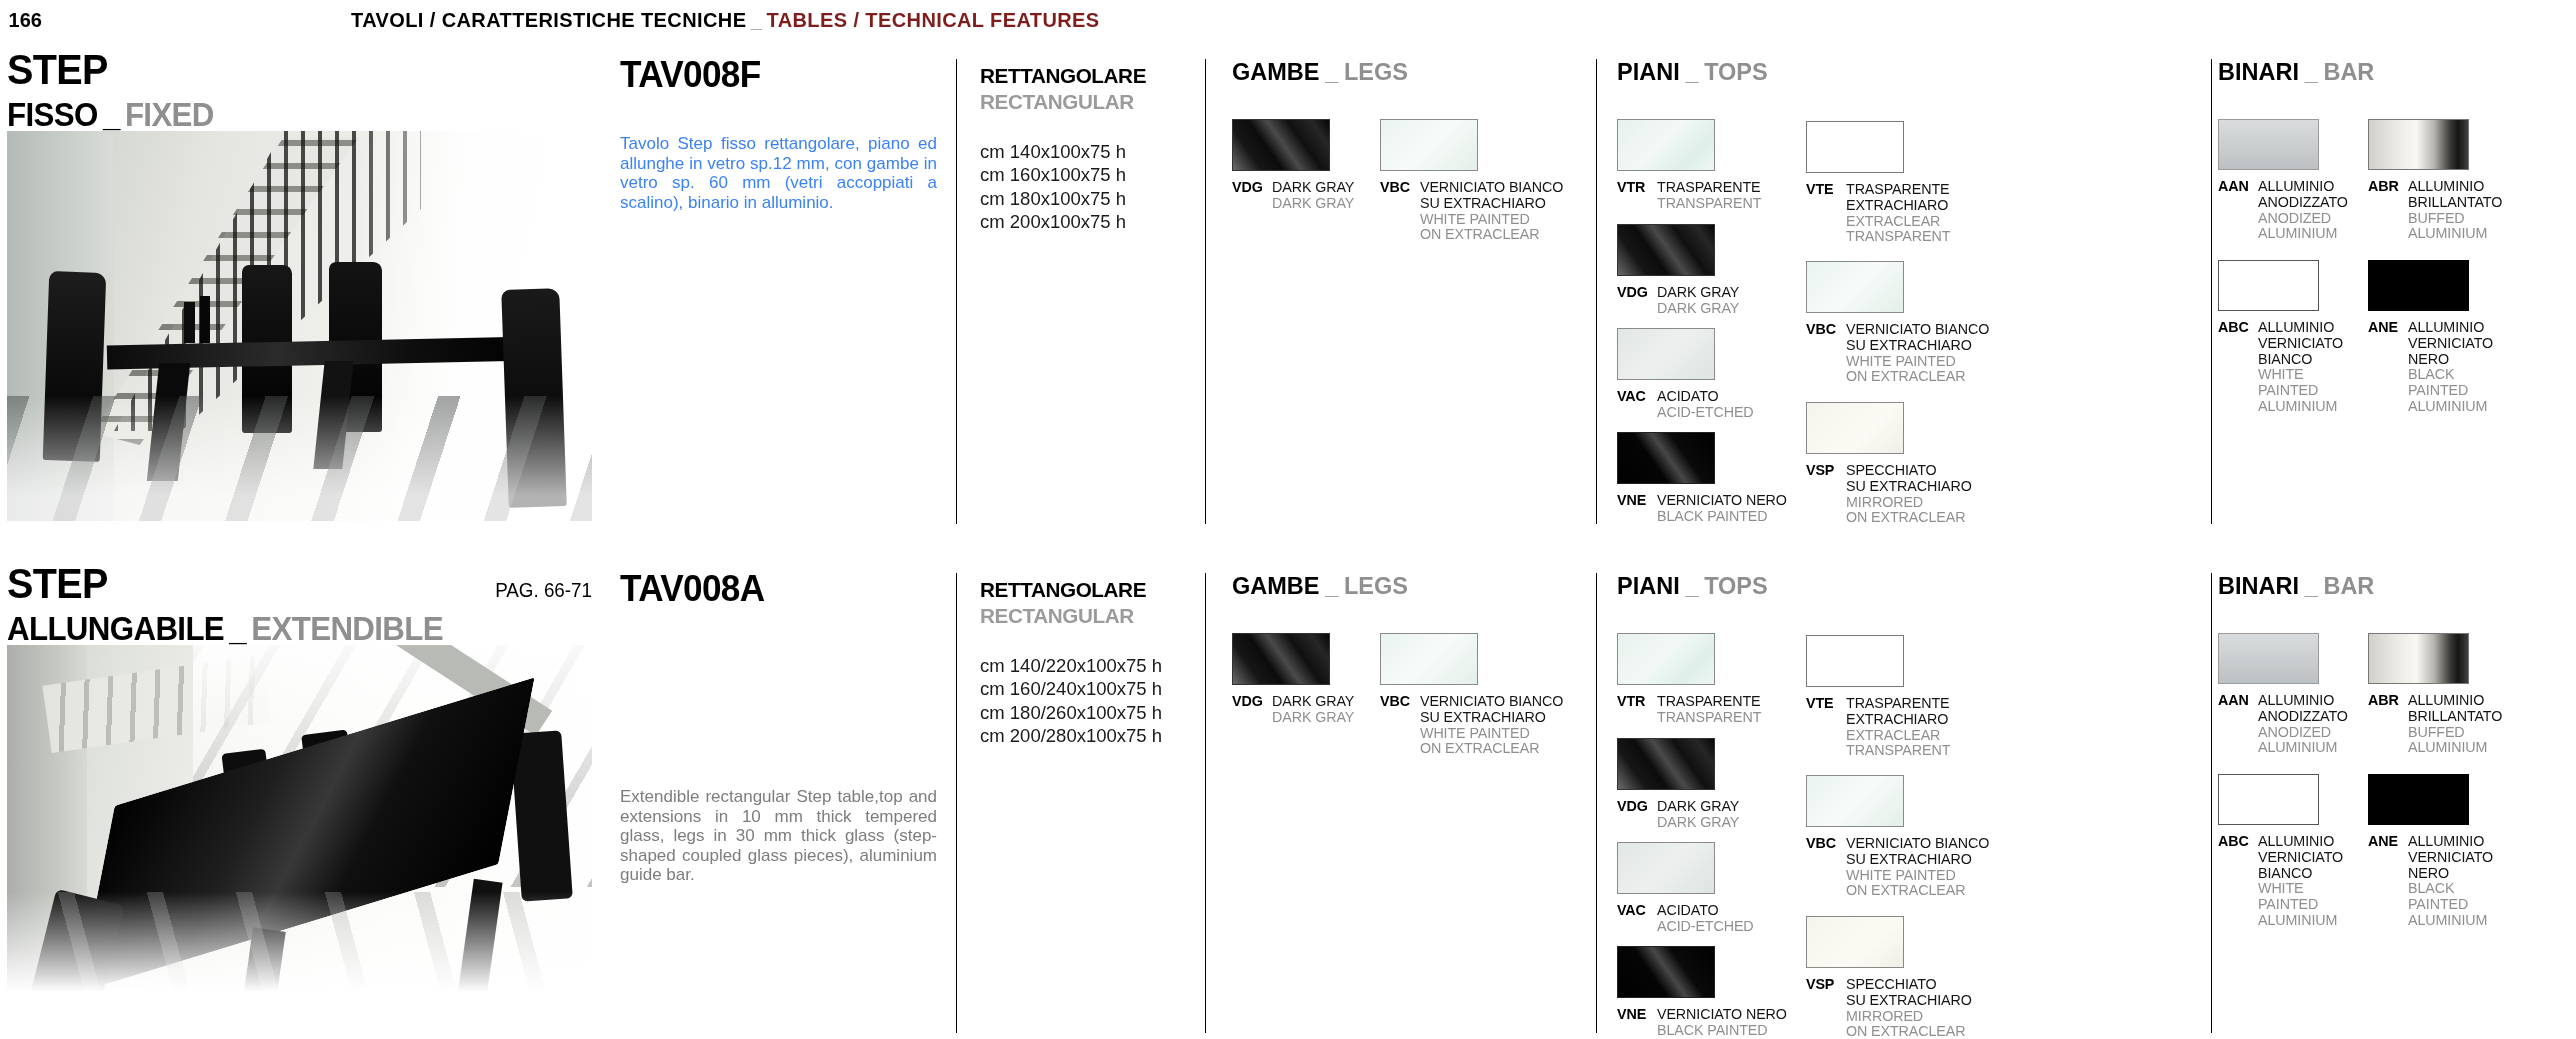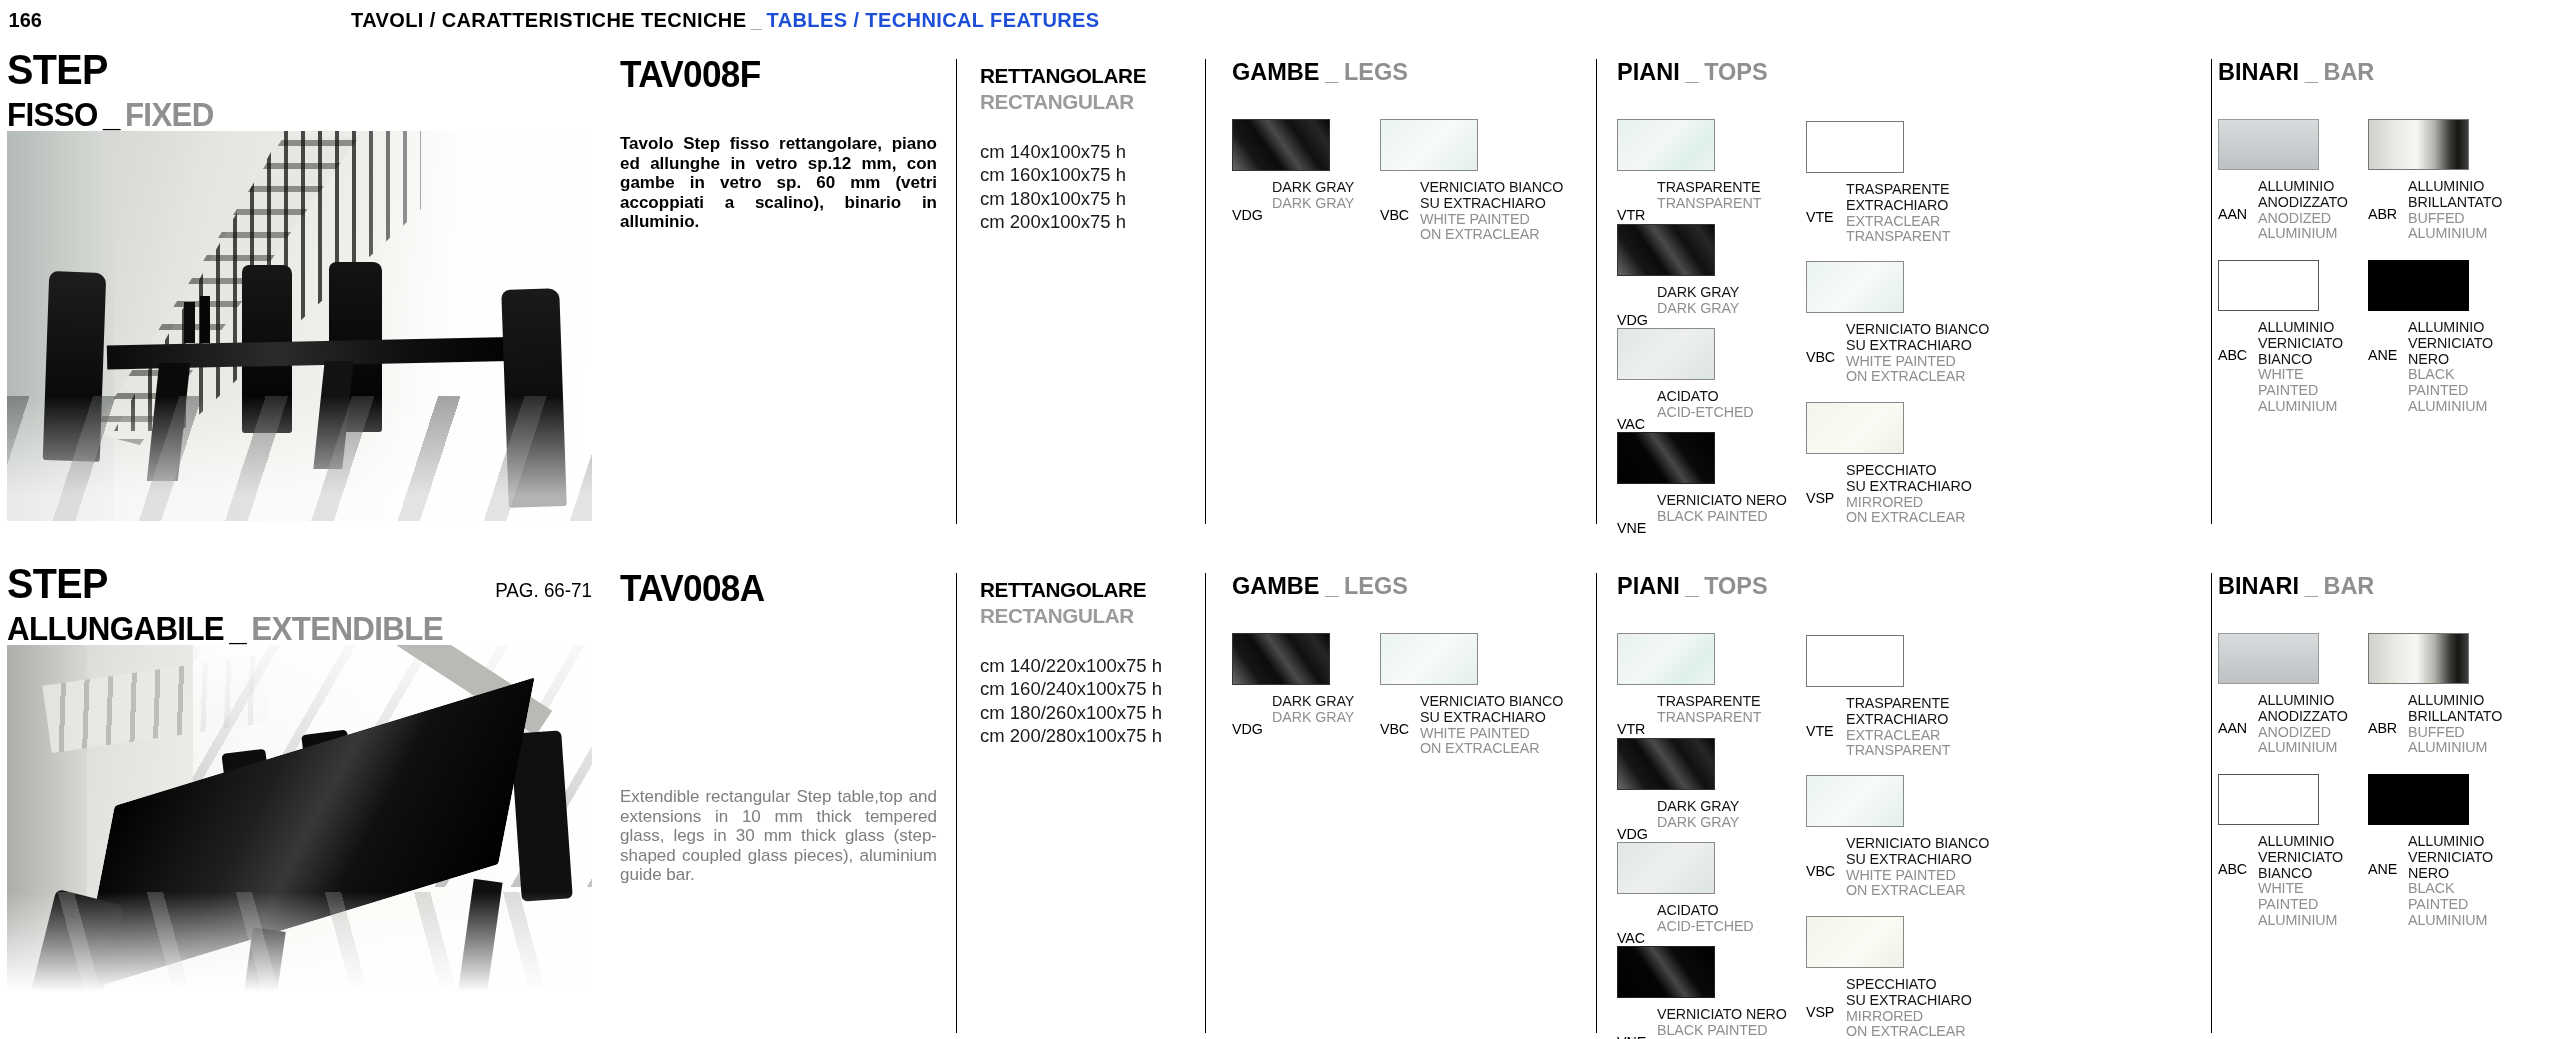--- a/index.html
+++ b/index.html
@@ -5,55 +5,55 @@
   html,body{margin:0;padding:0;}
   body{
     width:2576px;height:1040px;position:relative;background:#ffffff;
     font-family:"Liberation Sans", sans-serif;color:#000;overflow:hidden;
     -webkit-font-smoothing:antialiased;
   }
   
   .hdr-num{position:absolute;left:8.6px;top:8.6px;font-size:20px;font-weight:bold;}
   .hdr{position:absolute;left:351px;top:8.6px;font-size:20px;font-weight:bold;letter-spacing:0.4px;}
   .hdr .sep{color:#9a9a9a;padding:0 4.3px;}
-  .hdr .sec{color:#1d4ed8;margin-top:44px;}
+  .hdr .sec{color:#7f1d1d;margin-top:44px;}
   
   .row{position:absolute;left:7px;width:2114px;height:492px;}
   #row1{top:48px;}
   #row2{top:562px;}
   .title{position:absolute;left:0;top:0;}
   .t1{font-size:43px;font-weight:bold;line-height:1;letter-spacing:-0.7px;transform:scaleX(.92);transform-origin:left top;}
   .t2{font-size:34px;font-weight:bold;line-height:1;margin-top:5.7px;letter-spacing:-0.7px;transform:scaleX(.92);transform-origin:left top;white-space:nowrap;}
   .t2 .us{padding:0 5.7px;}
   .t2 .en{color:#8f8f8f;}
   .pageref{position:absolute;left:371px;top:17px;width:214px;text-align:right;font-size:20px;transform:scaleX(.94);transform-origin:right top;}
   .code{position:absolute;left:613px;top:5.7px;font-size:37px;font-weight:bold;letter-spacing:-0.7px;transform:scaleX(.95);transform-origin:left top;}
   .desc{position:absolute;left:613px;width:317px;font-size:17px;line-height:19.6px;text-align:justify;margin:0;}
-  .desc.it{top:86px;color:#000000;font-weight:bold;}
+  .desc.it{top:86px;color:#3b82f6;}
   .desc.en{top:225px;color:#7d7d7d;}
   .vline{position:absolute;top:11.4px;width:1.4px;height:465px;background:#000;}
   #row2 .vline{height:460px;}
   .v1{left:949px;}.v2{left:1198px;}.v3{left:1589px;}.v4{left:2204px;}
   
   .dims{position:absolute;left:973px;top:15.7px;}
   .sh1{font-size:20.7px;font-weight:bold;letter-spacing:-0.4px;}
   .sh2{font-size:20.7px;font-weight:bold;color:#9b9b9b;letter-spacing:-0.4px;margin-top:2.1px;}
   .sizes{margin-top:26px;font-size:18.5px;line-height:23.5px;color:#1a1a1a;}
   
   .colhead{position:absolute;top:11.4px;font-size:23.5px;font-weight:bold;letter-spacing:0;white-space:nowrap;}
   .colhead .hsep{color:#9a9a9a;padding:0 5.7px;}
   .colhead .hen{color:#8f8f8f;}
   .ch-legs{left:1225px;}
   .ch-tops{left:1610px;}
   .ch-bar{left:2211px;text-align:center;}
   .finish{position:absolute;width:193px;}
   .swatch{width:98px;height:52px;box-sizing:border-box;border:0.7px solid #8a8a8a;}
   .bar-sw{width:101px;height:51px;}
   .flabel{display:flex;margin-top:9.3px;font-size:14.3px;line-height:15.7px;letter-spacing:-0.1px;}
-  .fcode{font-weight:normal;width:40px;flex:none;color:#000;margin-top:28px;}
+  .fcode{font-weight:bold;width:40px;flex:none;color:#000;}
   .flines{display:block;}
   .ln{display:block;white-space:nowrap;}
   .ln.it{color:#141414;}
   .ln.en{color:#8f8f8f;}
   
   .sw-vdg{background:linear-gradient(55deg,#6b6b6b 0%,#161616 22%,#0c0c0c 38%,#4a4a4a 52%,#101010 68%,#262626 86%,#050505 100%);border-color:#333;}
   .sw-vne{background:linear-gradient(55deg,#000 0%,#050505 38%,#474747 52%,#0a0a0a 66%,#000 100%);border-color:#222;}
   .sw-vtr{background:linear-gradient(135deg,#e7f1ec 0%,#f3f8f6 45%,#def0e9 75%,#eef5f2 100%);}
   .sw-vbc{background:linear-gradient(135deg,#eaf3ef 0%,#f7fbf9 50%,#e4efe9 100%);}
   .sw-vac{background:linear-gradient(135deg,#e1e7e4 0%,#edf0ee 50%,#dde4e1 100%);}

